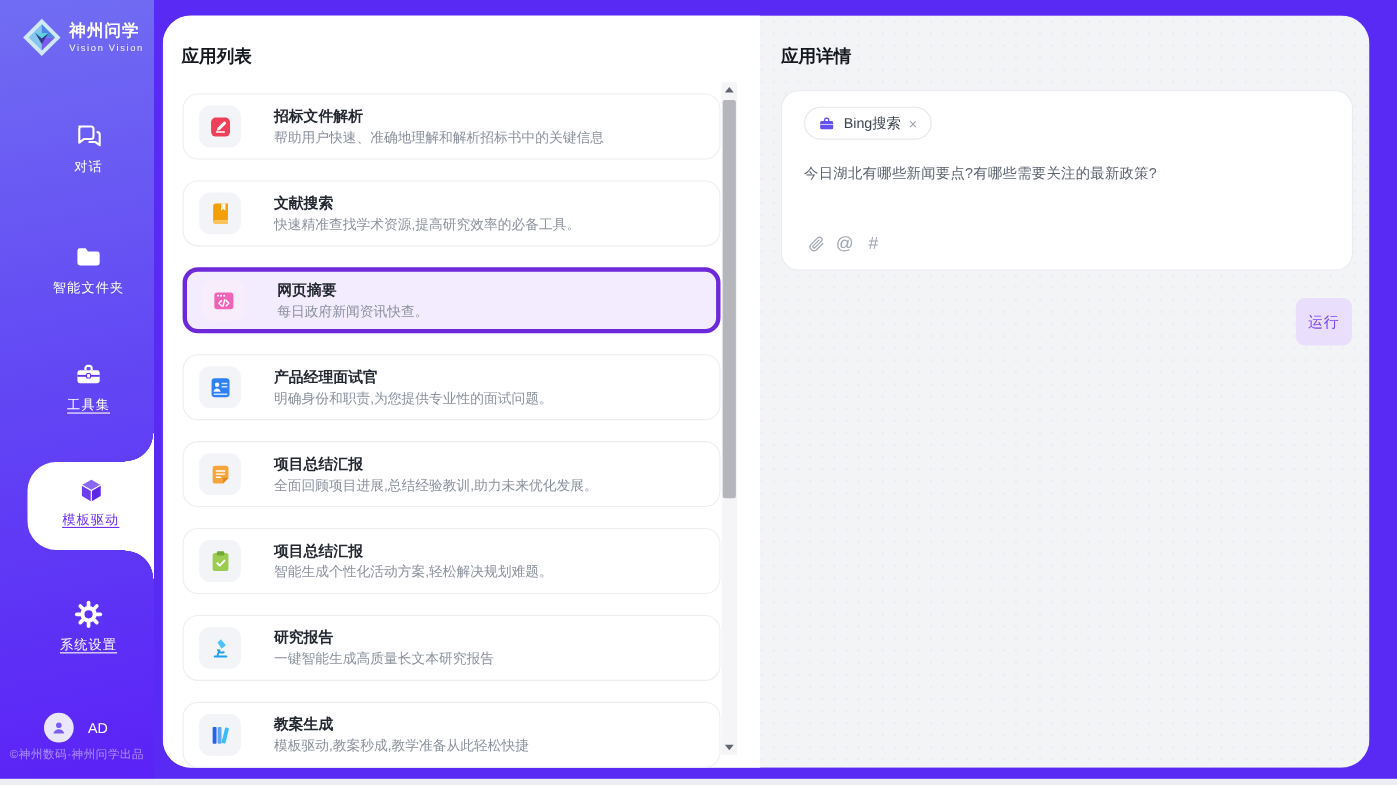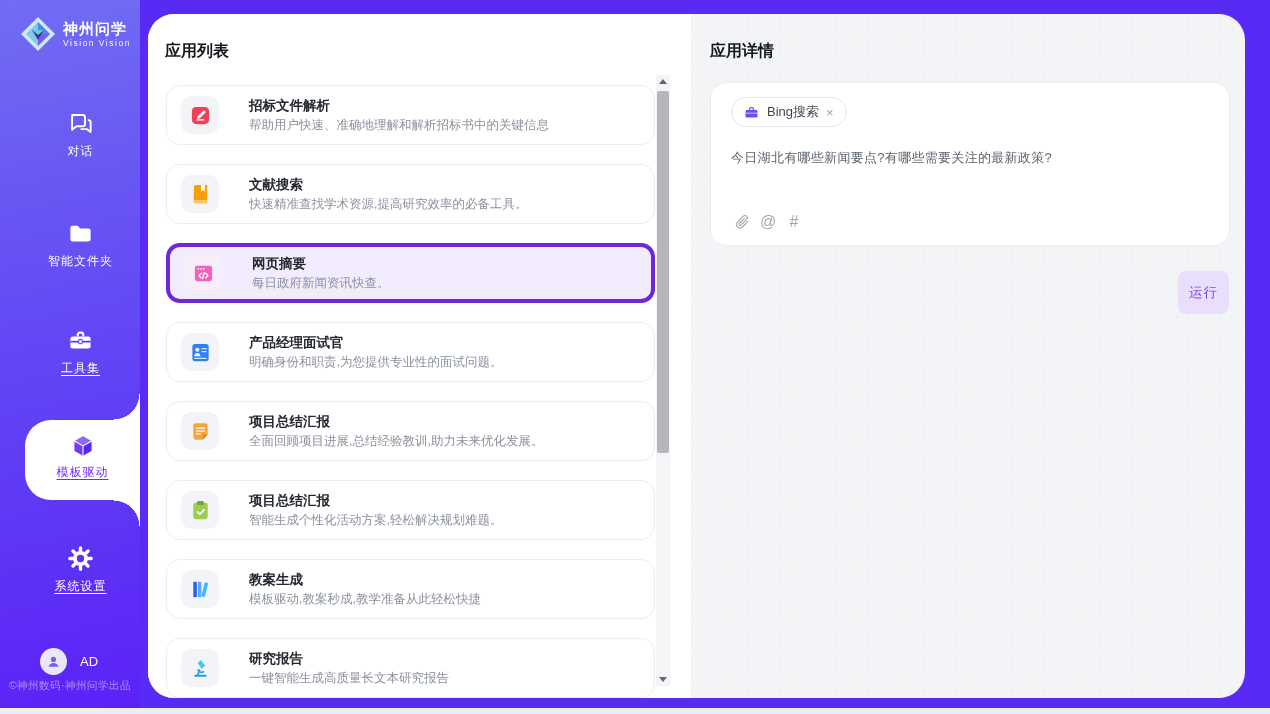--- a/index.html
+++ b/index.html
@@ -300,43 +300,43 @@
         </div>
         <div class="card-text">
           <div class="card-title">项目总结汇报</div>
           <div class="card-desc">智能生成个性化活动方案,轻松解决规划难题。</div>
         </div>
       </div>
 
       <div class="app-card">
         <div class="tile">
           <svg viewBox="0 0 24 24">
-            <rect x="4.5" y="4" width="3.7" height="16" rx="0.9" fill="#2563eb"></rect>
-            <rect x="9.2" y="4" width="3.7" height="16" rx="0.9" fill="#60a5fa"></rect>
-            <rect x="14.6" y="4.6" width="3.7" height="15.2" rx="0.9" fill="#38bdf8" transform="rotate(14 16.45 12.2)"></rect>
-          </svg>
-        </div>
-        <div class="card-text">
-          <div class="card-title">教案生成</div>
-          <div class="card-desc">模板驱动,教案秒成,教学准备从此轻松快捷</div>
-        </div>
-      </div>
-
-      <div class="app-card">
-        <div class="tile">
-          <svg viewBox="0 0 24 24">
             <path d="M12.3 3.2l4.8 5.8-4.2 3.3-3.8-6z" fill="#4fc3f7"></path>
             <path d="M9.5 13.5c1 2.2 3.4 3 5.6 2" stroke="#1f9ff0" stroke-width="1.7" fill="none" stroke-linecap="round"></path>
             <path d="M11 13.8L9.2 18.6" stroke="#1f9ff0" stroke-width="1.8" stroke-linecap="round"></path>
             <rect x="5.5" y="18.6" width="13" height="1.9" rx=".95" fill="#1f9ff0"></rect>
           </svg>
         </div>
         <div class="card-text">
           <div class="card-title">研究报告</div>
           <div class="card-desc">一键智能生成高质量长文本研究报告</div>
+        </div>
+      </div>
+
+      <div class="app-card">
+        <div class="tile">
+          <svg viewBox="0 0 24 24">
+            <rect x="4.5" y="4" width="3.7" height="16" rx="0.9" fill="#2563eb"></rect>
+            <rect x="9.2" y="4" width="3.7" height="16" rx="0.9" fill="#60a5fa"></rect>
+            <rect x="14.6" y="4.6" width="3.7" height="15.2" rx="0.9" fill="#38bdf8" transform="rotate(14 16.45 12.2)"></rect>
+          </svg>
+        </div>
+        <div class="card-text">
+          <div class="card-title">教案生成</div>
+          <div class="card-desc">模板驱动,教案秒成,教学准备从此轻松快捷</div>
         </div>
       </div>
 
     </div>
 
     <div class="scrollbar">
       <div class="sb-btn sb-up">
           <div class="tri-up"></div>
         </div>
       <div class="sb-thumb"></div>

